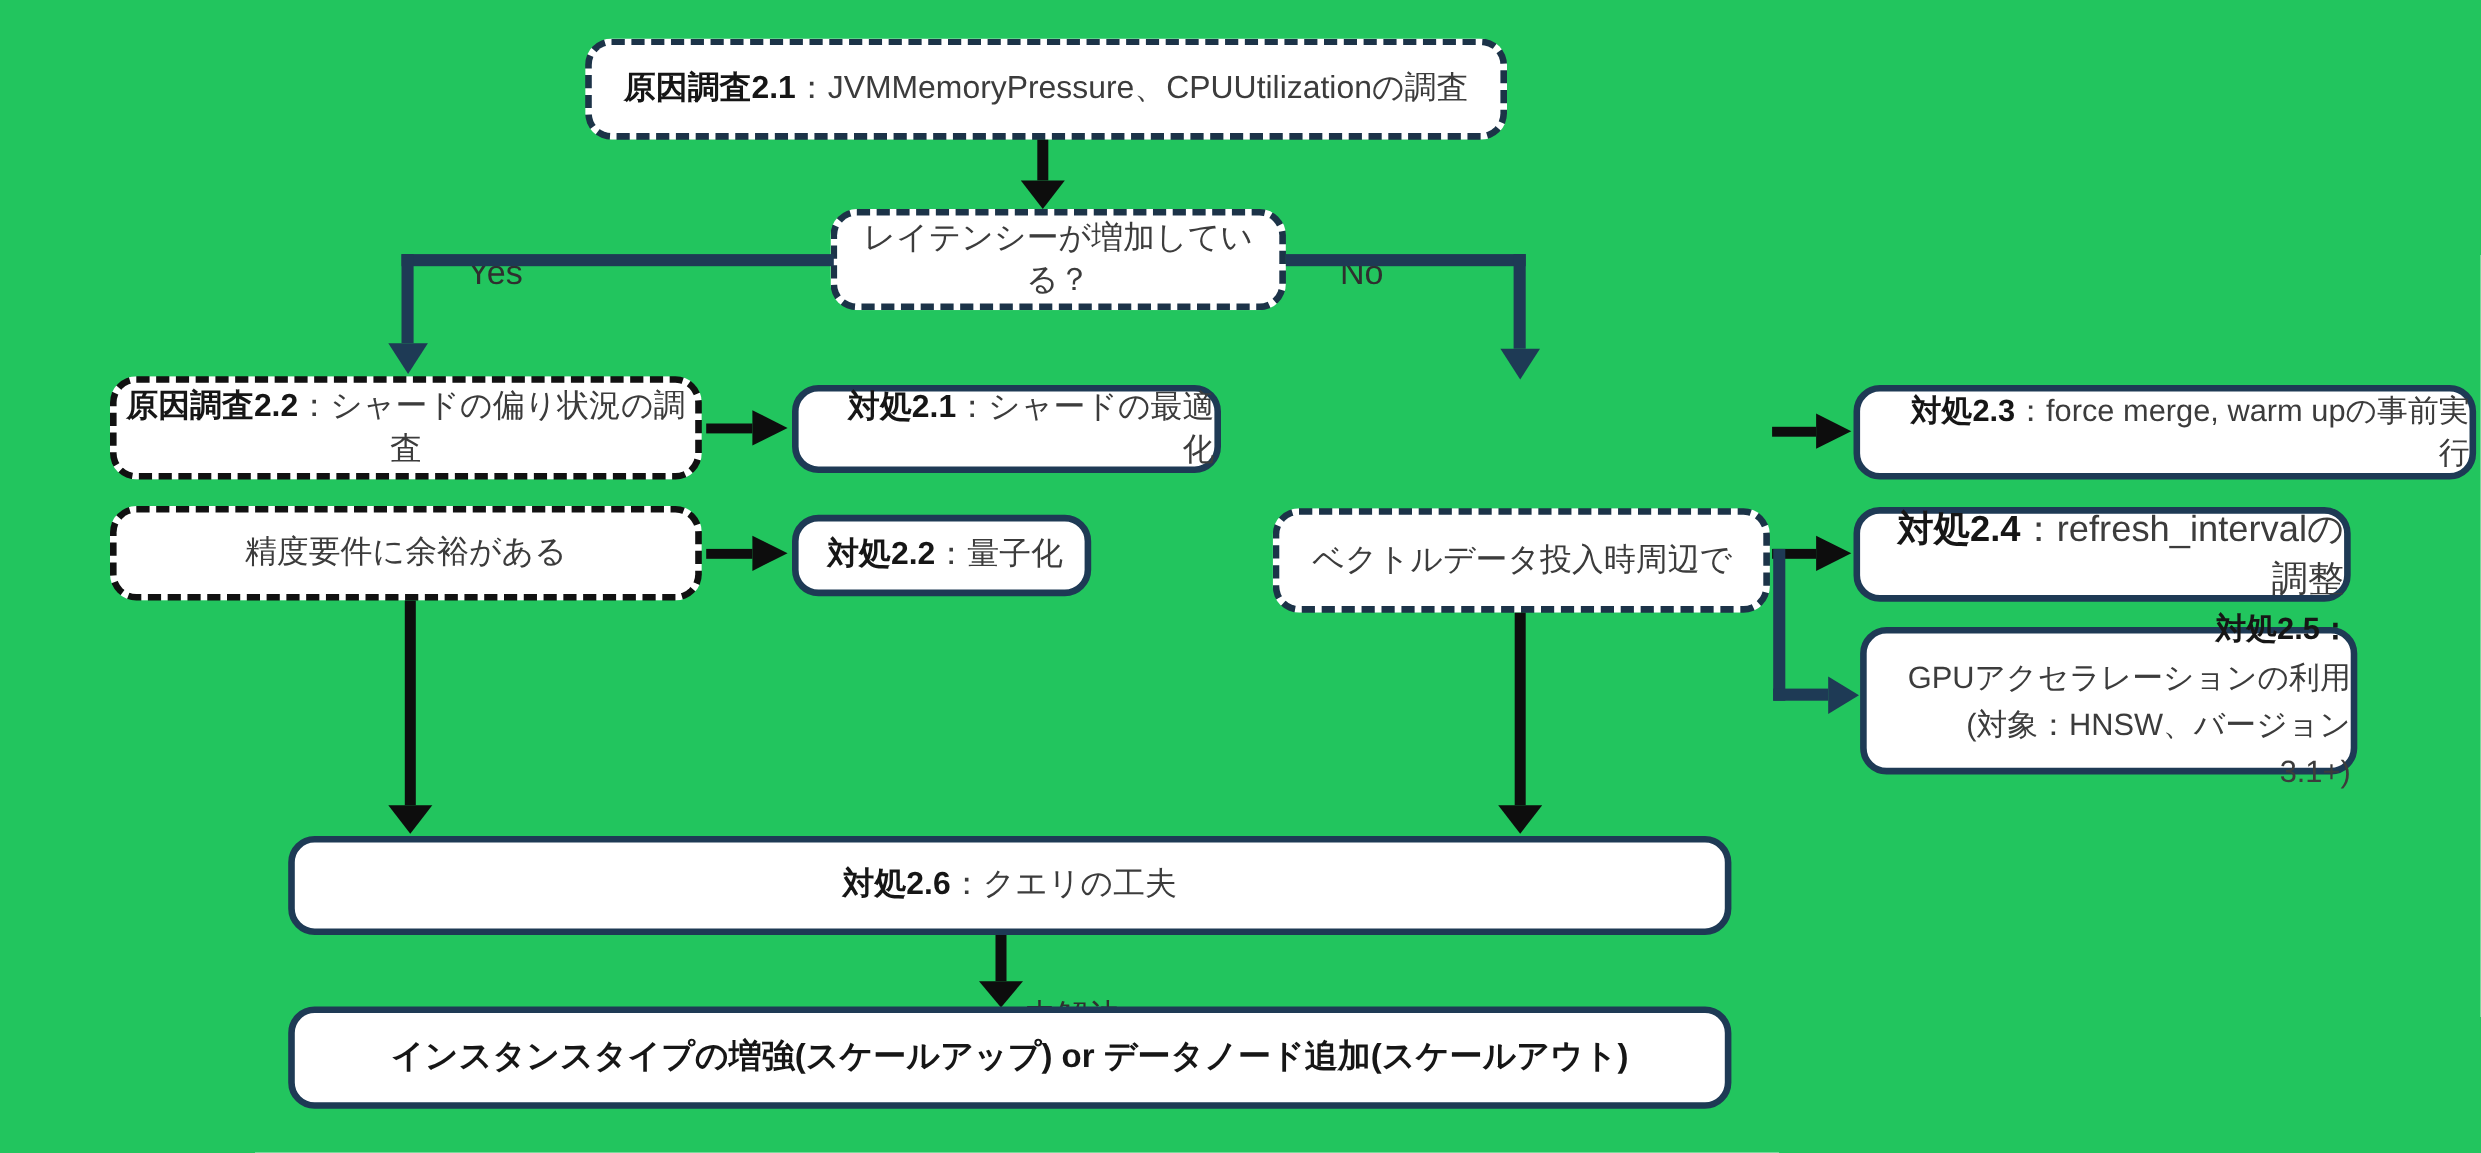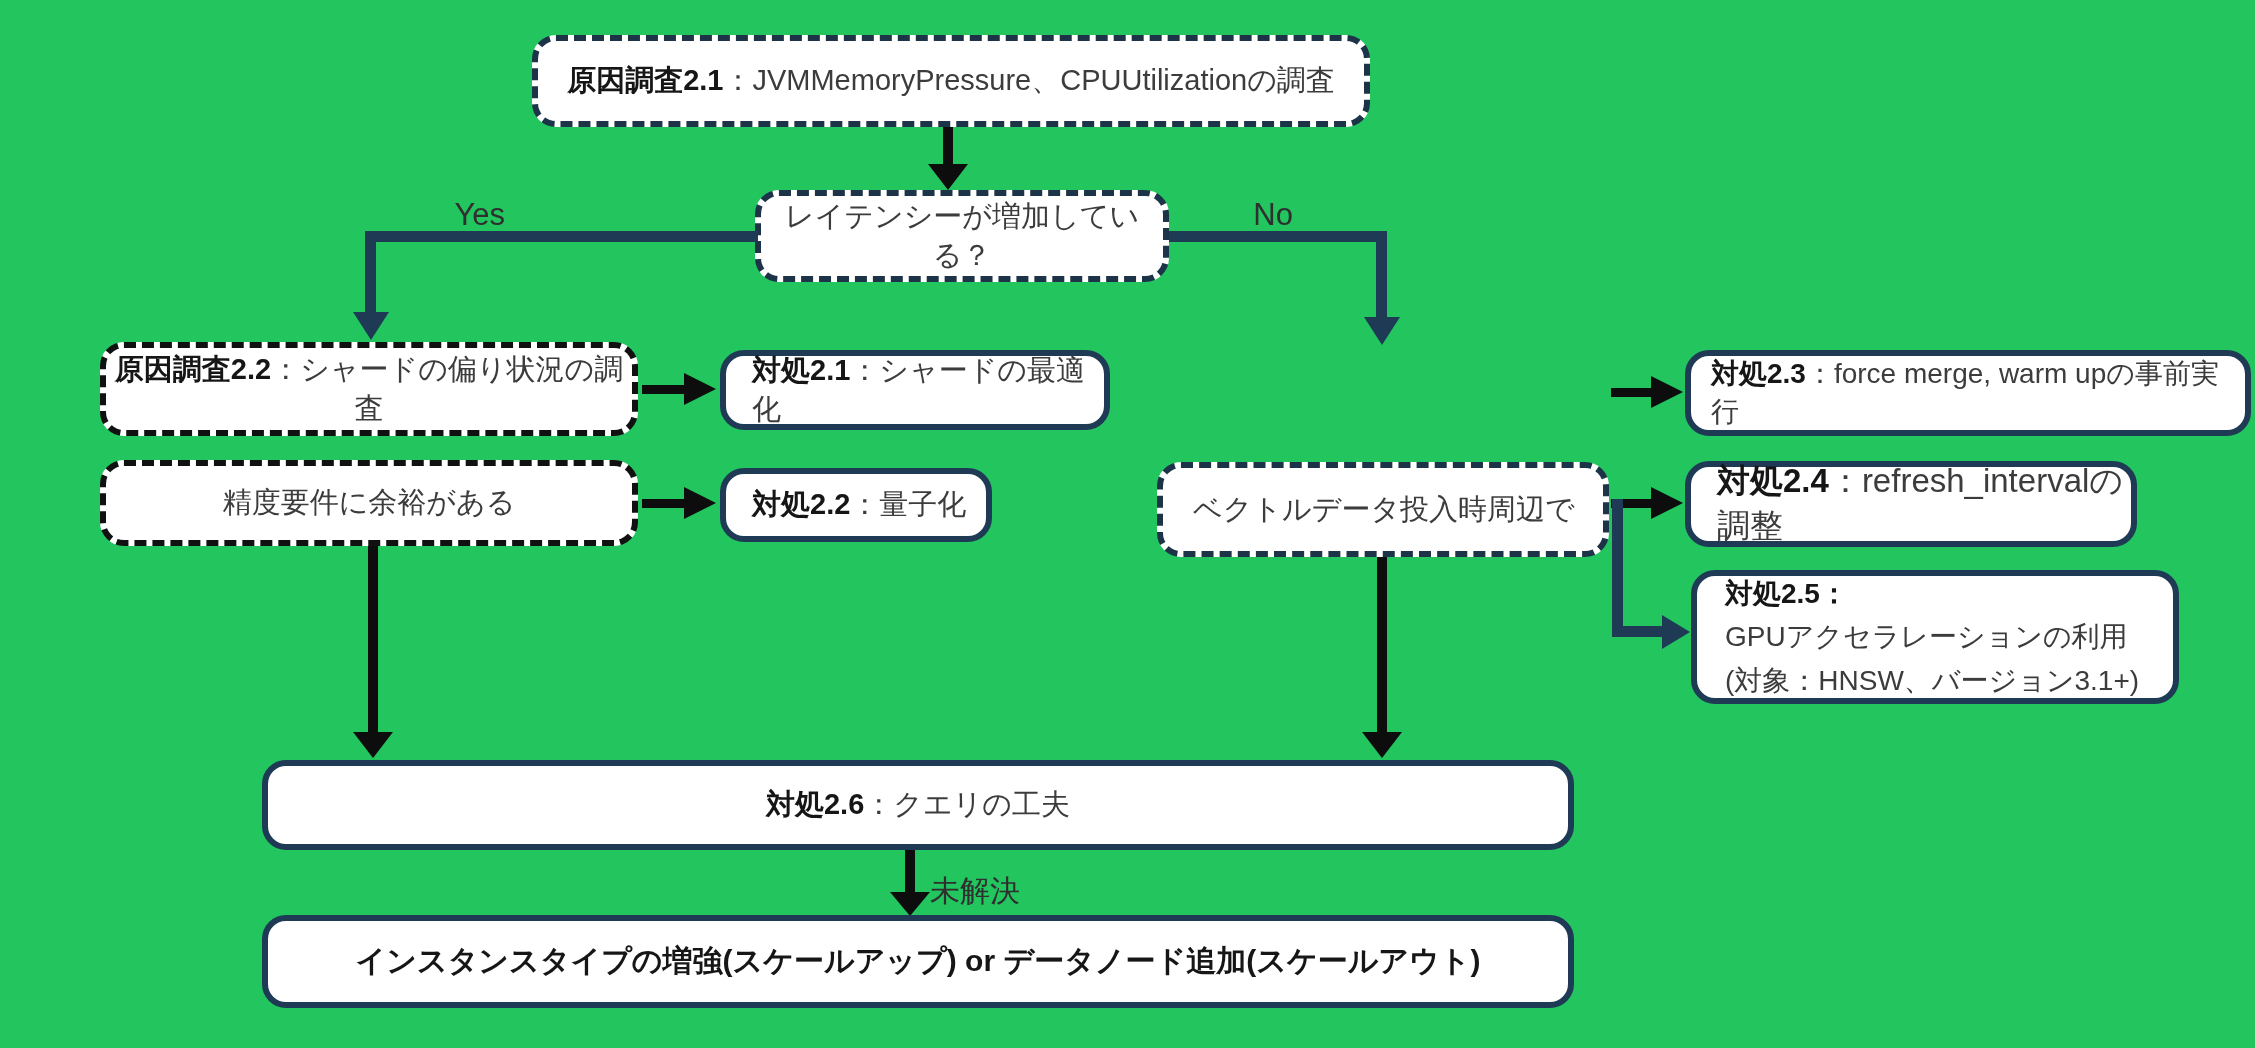--- a/index.html
+++ b/index.html
@@ -10,22 +10,22 @@
   }
   .node{
     position:absolute;box-sizing:border-box;border-radius:24px;
     display:flex;align-items:center;background:#ffffff;
     font-size:29px;color:#3c3c3c;line-height:1.35;
   }
   .node .t b{color:#161616;font-weight:bold;}
   .center{justify-content:center;text-align:center;}
   .dashed-navy{border:6px dashed #1c3348;}
   .dashed-black{border:6px dashed #111111;}
-  .solid{border:6px solid #1e3a55;}
-  .lbl{position:absolute;font-size:31px;color:#2f2f2f;text-align:right;}
+  .solid{border:6px solid #1e3a55;text-align:right;}
+  .lbl{position:absolute;font-size:31px;color:#2f2f2f;text-align:center;margin-top:33px;}
   .seg{position:absolute;}
   .black{background:#0d0d0d;}
   .navy{background:#1e3a55;}
   .head{position:absolute;width:0;height:0;}
   
   .head.down-black{border-left:20px solid transparent;border-right:20px solid transparent;border-top:26px solid #0d0d0d;}
   .head.down-navy{border-left:18px solid transparent;border-right:18px solid transparent;border-top:28px solid #1e3a55;}
   
   .head.right-black{border-top:16px solid transparent;border-bottom:16px solid transparent;border-left:32px solid #0d0d0d;}
   .head.right-navy{border-top:17px solid transparent;border-bottom:17px solid transparent;border-left:28px solid #1e3a55;}
@@ -34,21 +34,21 @@
   #n-start{left:532px;top:35px;width:838px;height:92px;}
   #n-decision{left:755px;top:190px;width:414px;height:92px;}
   #n-cause22{left:100px;top:342px;width:538px;height:94px;}
   #n-t21{left:720px;top:350px;width:390px;height:80px;padding-left:26px;}
   #n-accuracy{left:100px;top:460px;width:538px;height:86px;text-align:right;}
   #n-t22{left:720px;top:468px;width:272px;height:74px;padding-left:26px;}
   #n-firstquery{left:1157px;top:347px;width:452px;height:90px;}
   #n-t23{left:1685px;top:350px;width:566px;height:86px;padding-left:20px;font-size:28px;}
   #n-vector{left:1157px;top:462px;width:452px;height:95px;padding-left:30px;line-height:1.45;}
   #n-t24{left:1685px;top:461px;width:452px;height:86px;padding-left:26px;font-size:33px;}
-  #n-t25{left:1691px;top:570px;width:488px;height:134px;padding-left:28px;font-size:28px;line-height:1.55;}
+  #n-t25{left:1691px;top:570px;width:452px;height:134px;padding-left:28px;font-size:28px;line-height:1.55;}
   #n-t26{left:262px;top:760px;width:1312px;height:90px;}
   #n-scale{left:262px;top:915px;width:1312px;height:93px;font-size:30px;}
   #n-scale .t{font-weight:bold;color:#161616;}
 
   
   #lbl-yes{left:395px;top:197px;width:110px;}
   #lbl-no{left:1183px;top:197px;width:110px;}
   #lbl-unresolved{left:930px;top:871px;font-size:30px;}
 
   

